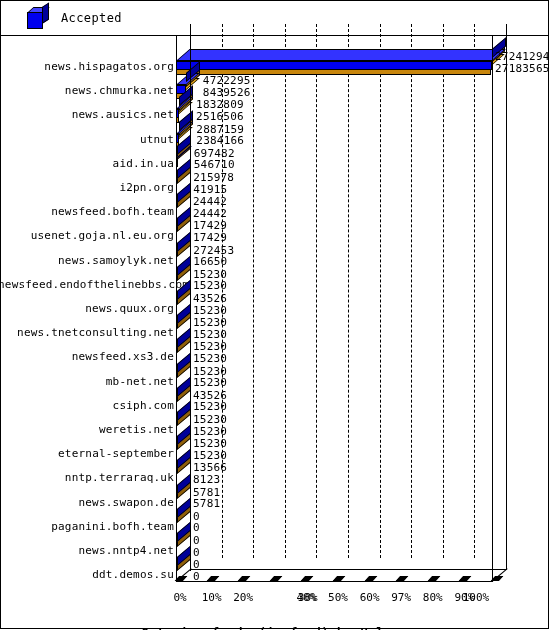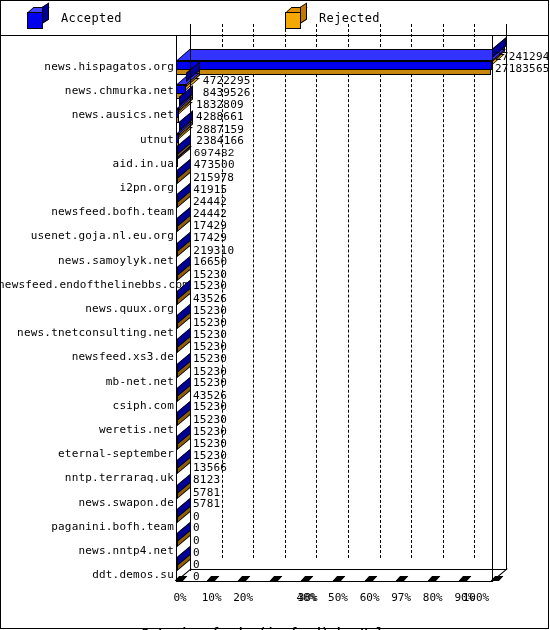--- a/index.html
+++ b/index.html
@@ -82,28 +82,20 @@
   <div class="frame"></div>
 
   <div class="legend">
     <div class="legend-item accepted">
       <span class="cube">
         <span class="top" style="background:#4444ff;"></span>
         <span class="side" style="background:#000099;"></span>
         <span class="face" style="background:#0000ee;"></span>
       </span>
       <span class="legend-label">Accepted</span>
-    </div>
-    <div class="legend-item rejected">
-      <span class="cube">
-        <span class="top" style="background:#e09000;"></span>
-        <span class="side" style="background:#c07800;"></span>
-        <span class="face" style="background:#f5a800;"></span>
-      </span>
-      <span class="legend-label">Rejected</span>
     </div>
   </div>
 
   <div class="plot">
     <div class="cat-labels" id="cat-labels">
         <div class="cat-label" style="top: 24px;">news.hispagatos.org</div>
         <div class="cat-label" style="top: 48.2px;">news.chmurka.net</div>
         <div class="cat-label" style="top: 72.4px;">news.ausics.net</div>
         <div class="cat-label" style="top: 96.6px;">utnut</div>
         <div class="cat-label" style="top: 120.8px;">aid.in.ua</div>
@@ -306,32 +298,32 @@
         <div style="position: absolute; left: 176px; top: 533.2px;">
           <div style="position: absolute; left: 1px; top: -12px; width: 14px; height: 9px; background: rgb(0, 0, 153); border: 1px solid rgb(0, 0, 0); box-sizing: border-box; transform: skewY(-40deg); transform-origin: left bottom;"></div>
         </div>
       </div>
     <div id="values-layer">
         <div class="val" style="left: 495px; top: 14px;">272412948</div>
         <div class="val" style="left: 495px; top: 25.5px;">271835659</div>
         <div class="val" style="left: 202.831px; top: 38.2px;">4722295</div>
         <div class="val" style="left: 202.831px; top: 49.7px;">8439526</div>
         <div class="val" style="left: 196.075px; top: 62.4px;">1832809</div>
-        <div class="val" style="left: 196.075px; top: 73.9px;">4288661</div>
+        <div class="val" style="left: 196.075px; top: 73.9px;">2516506</div>
         <div class="val" style="left: 196.349px; top: 86.6px;">2887159</div>
         <div class="val" style="left: 196.349px; top: 98.1px;">2384166</div>
-        <div class="val" style="left: 193.809px; top: 110.8px; font-family: Liberation Mono, monospace;">697482</div>
-        <div class="val" style="left: 193.809px; top: 122.3px;">473500</div>
+        <div class="val" style="left: 193.809px; top: 110.8px;">697482</div>
+        <div class="val" style="left: 193.809px; top: 122.3px;">546710</div>
         <div class="val" style="left: 193.251px; top: 135px;">215978</div>
         <div class="val" style="left: 193.251px; top: 146.5px;">41915</div>
         <div class="val" style="left: 193.028px; top: 159.2px;">24442</div>
         <div class="val" style="left: 193.028px; top: 170.7px;">24442</div>
         <div class="val" style="left: 193.02px; top: 183.4px;">17429</div>
         <div class="val" style="left: 193.02px; top: 194.9px;">17429</div>
-        <div class="val" style="left: 193.316px; top: 207.6px;">219310</div>
+        <div class="val" style="left: 193.316px; top: 207.6px;">272453</div>
         <div class="val" style="left: 193.316px; top: 219.1px;">16650</div>
         <div class="val" style="left: 193.018px; top: 231.8px;">15230</div>
         <div class="val" style="left: 193.018px; top: 243.3px;">15230</div>
         <div class="val" style="left: 193.05px; top: 256px;">43526</div>
         <div class="val" style="left: 193.05px; top: 267.5px;">15230</div>
         <div class="val" style="left: 193.018px; top: 280.2px;">15230</div>
         <div class="val" style="left: 193.018px; top: 291.7px;">15230</div>
         <div class="val" style="left: 193.018px; top: 304.4px;">15230</div>
         <div class="val" style="left: 193.018px; top: 315.9px;">15230</div>
         <div class="val" style="left: 193.018px; top: 328.6px;">15230</div>

